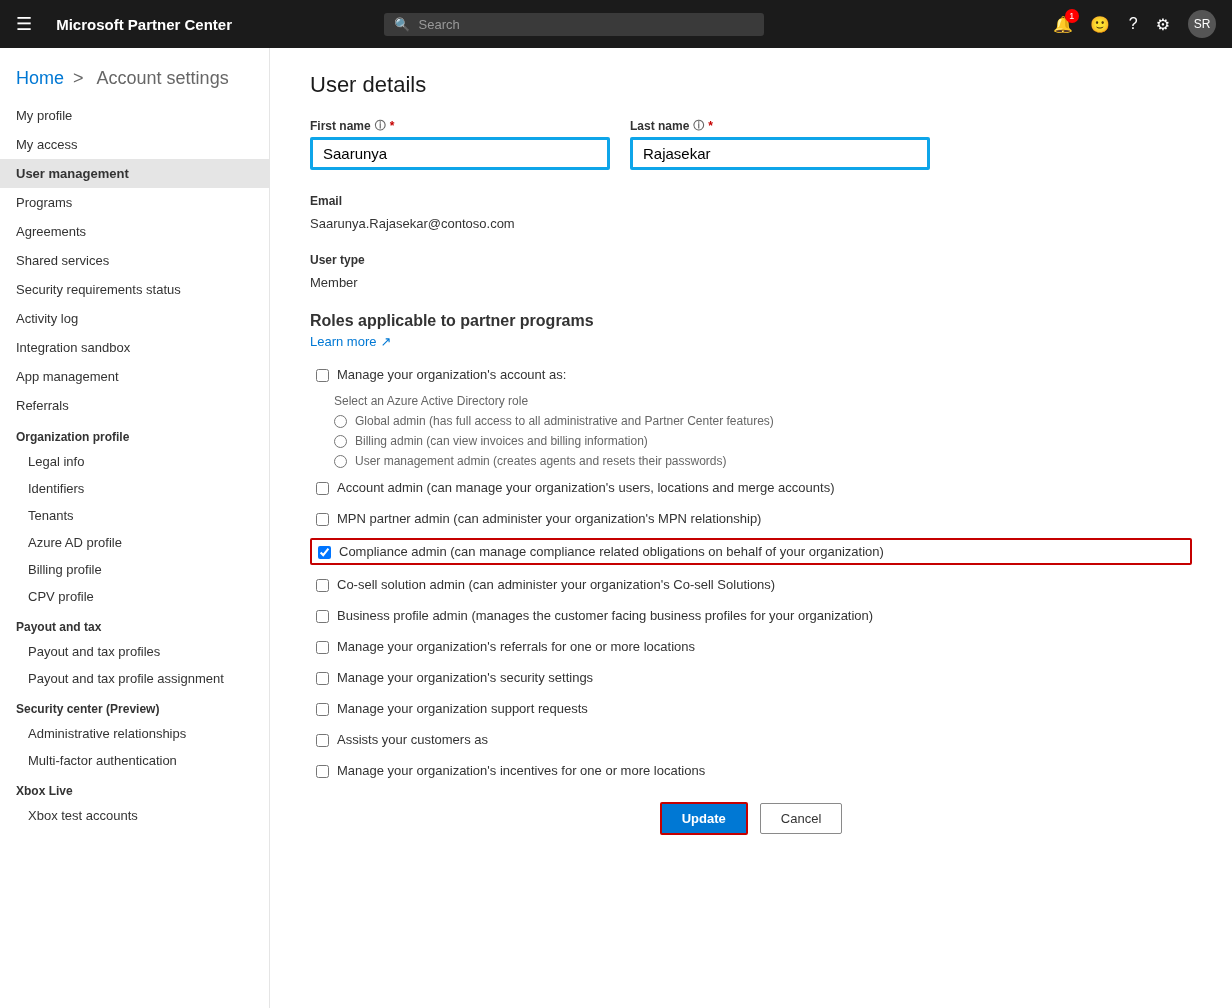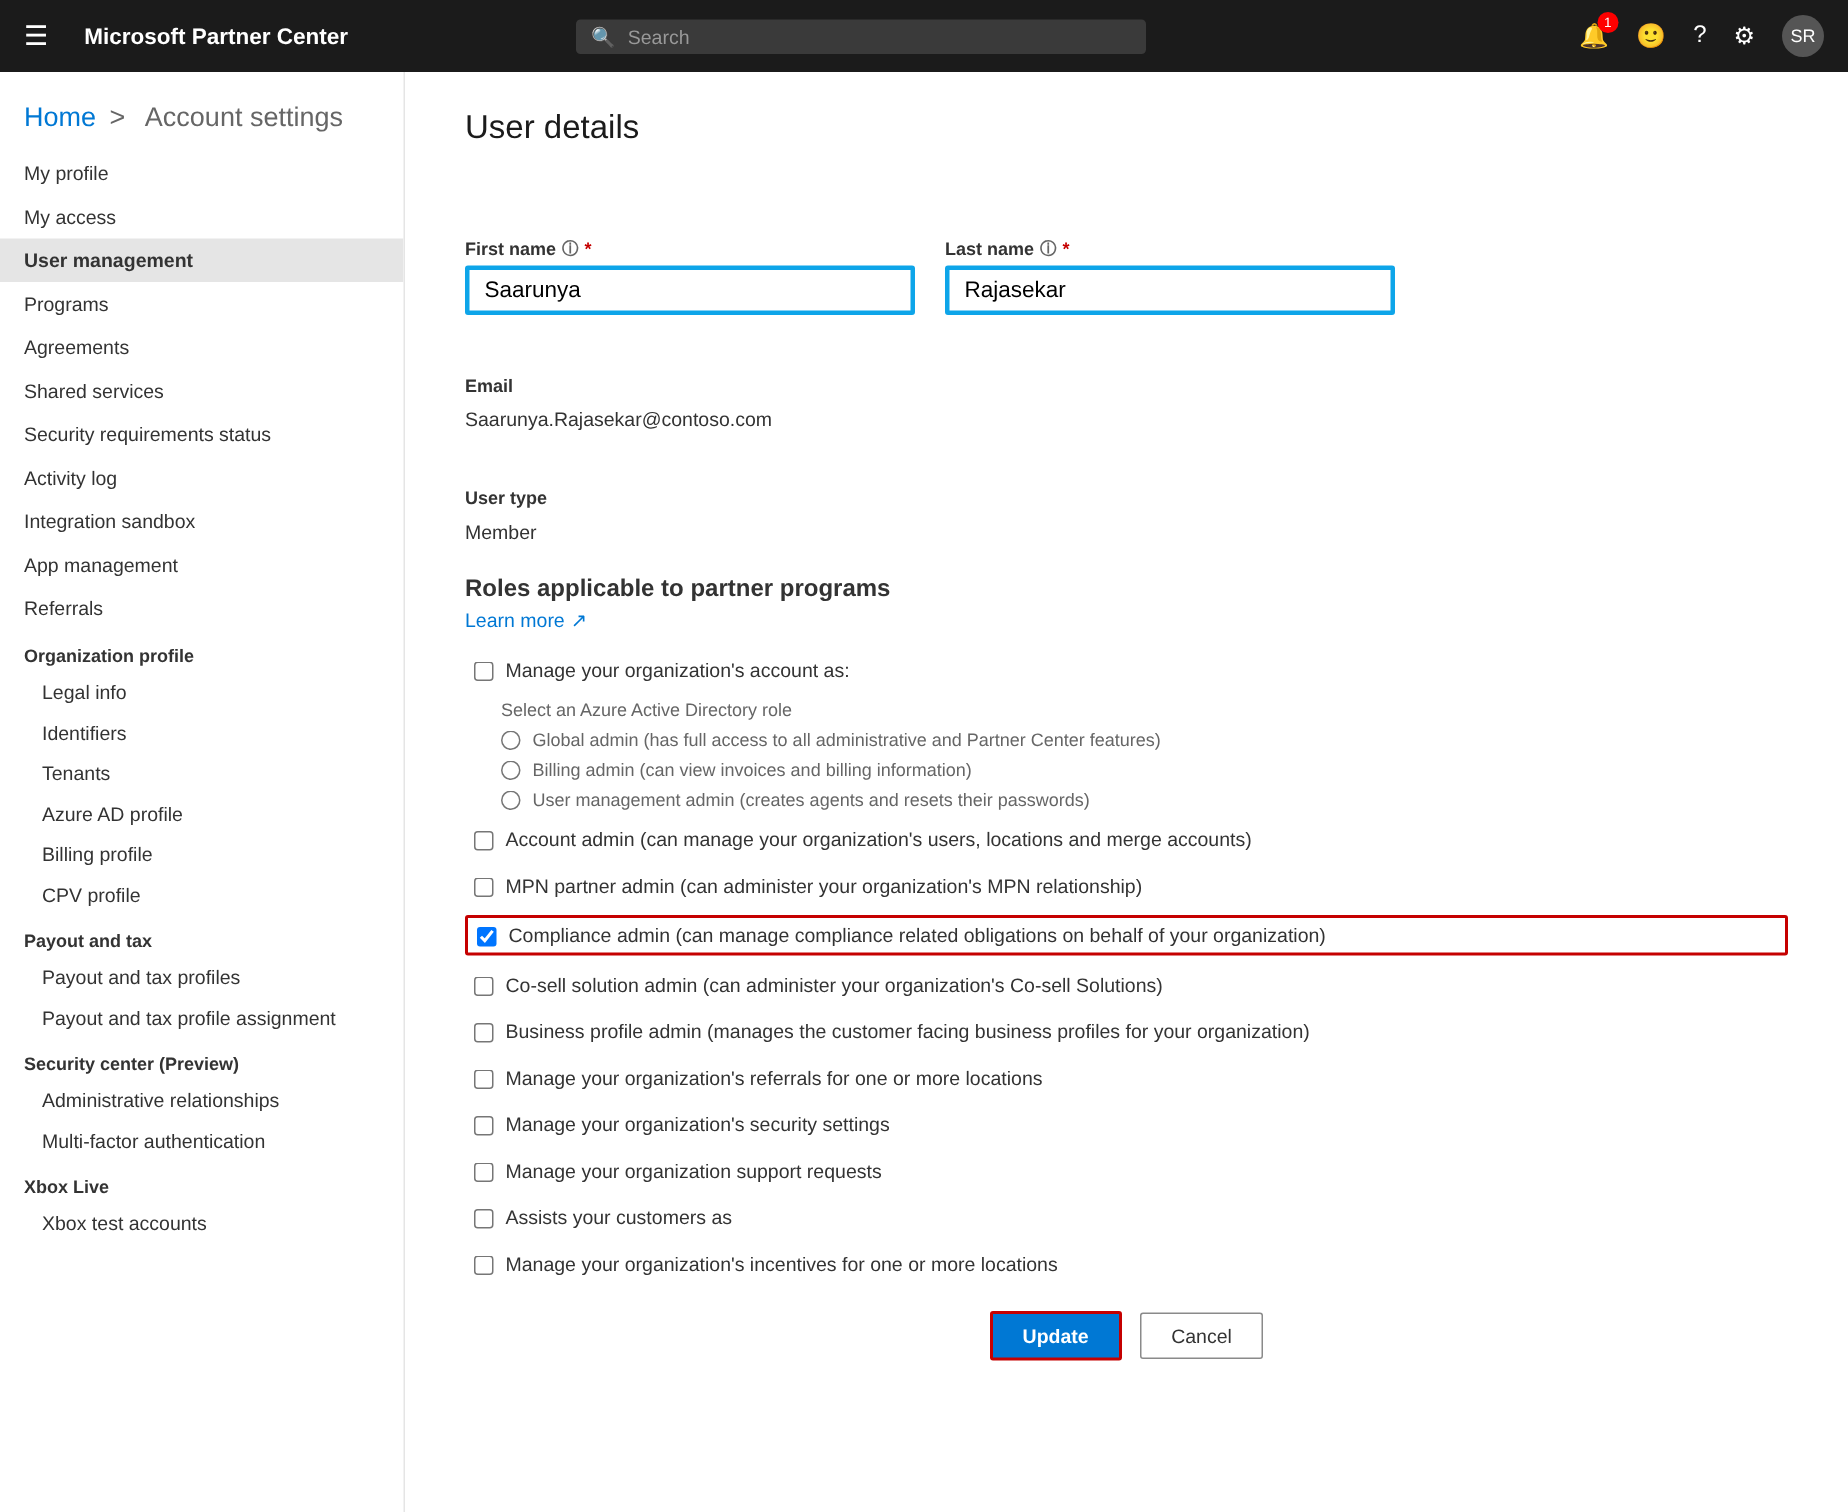--- a/index.html
+++ b/index.html
@@ -149,21 +149,21 @@
       display: flex;
       gap: 20px;
       margin-bottom: 16px;
     }
     .form-group {
       display: flex;
       flex-direction: column;
       gap: 4px;
       flex: 1;
     }
-    .form-group.narrow { max-width: 300px; margin-top: 40px; }
+    .form-group.narrow { max-width: 300px; }
 
     .form-label {
       font-size: 12px;
       font-weight: 600;
       color: #333;
       display: flex;
       align-items: center;
       gap: 4px;
     }
     .form-label .required { color: #c50000; }
@@ -185,21 +185,21 @@
     .form-value {
       font-size: 13px;
       color: #333;
       padding: 2px 0;
     }
 
     .section-label {
       font-size: 12px;
       font-weight: 600;
       color: #333;
-      margin-top: 24px;
+      margin-top: 8px;
       margin-bottom: 2px;
     }
 
     .roles-section-title {
       font-size: 16px;
       font-weight: 600;
       margin-top: 20px;
       margin-bottom: 4px;
     }
     .learn-more-link {

